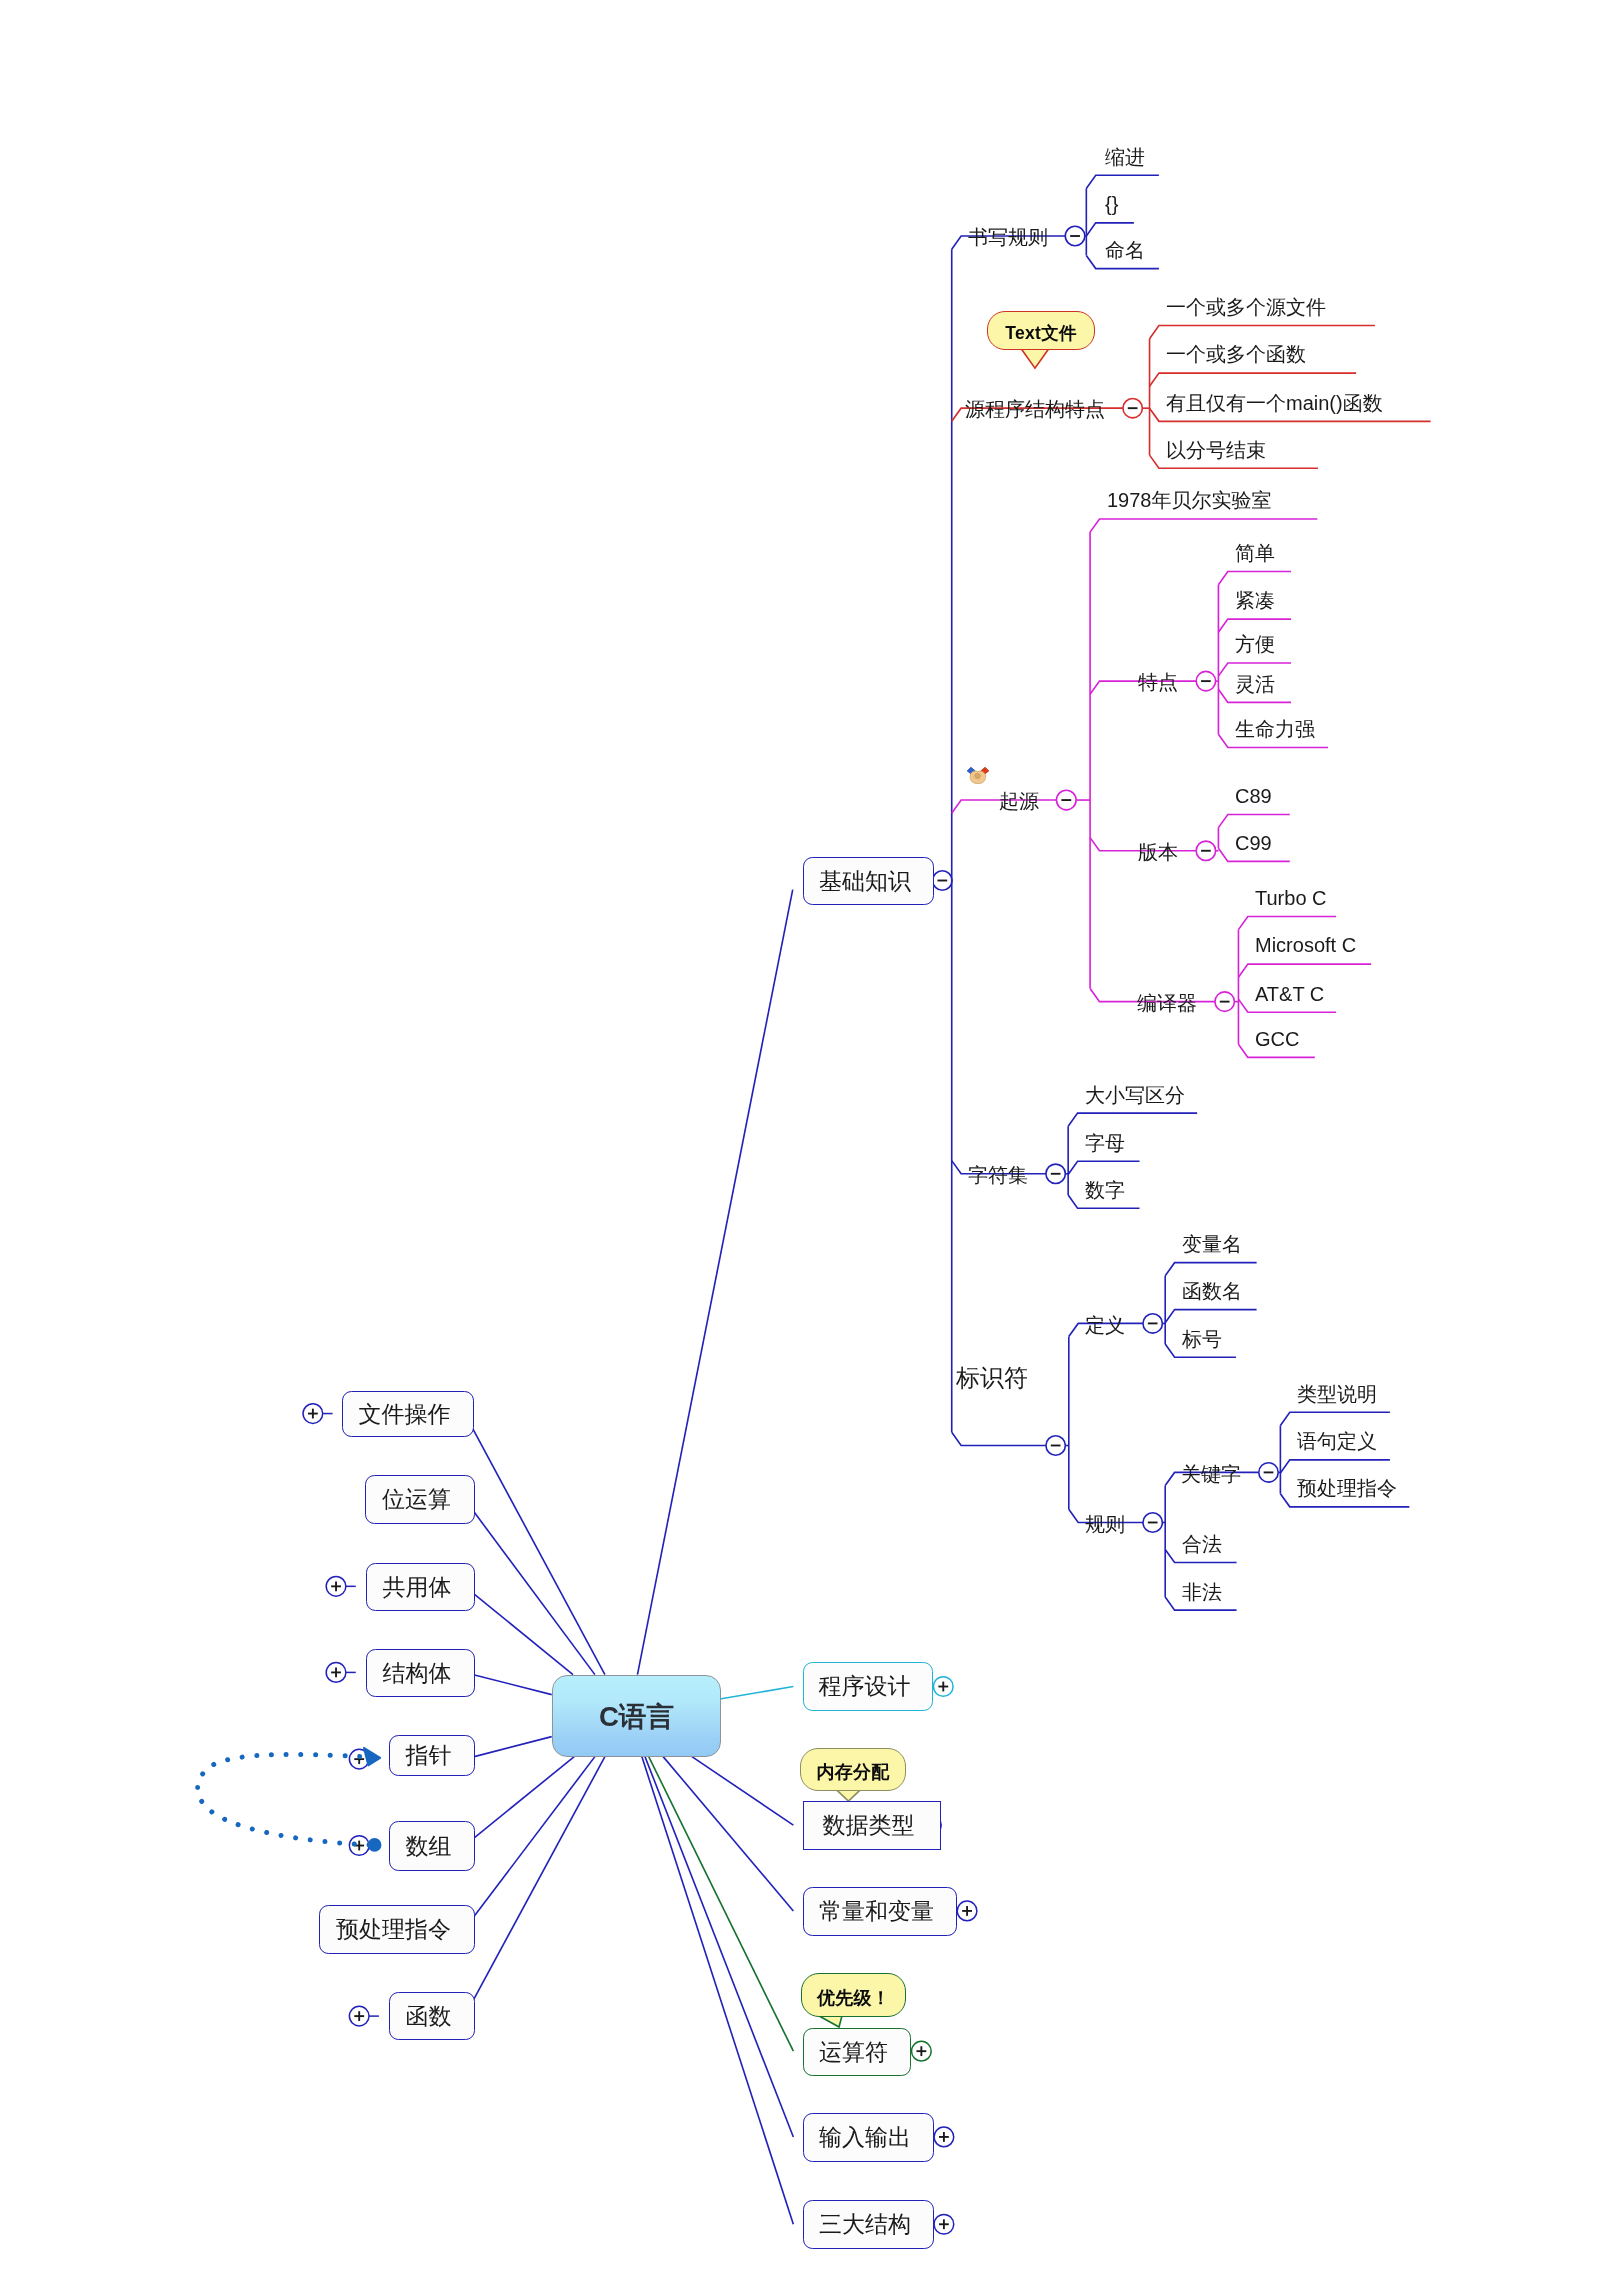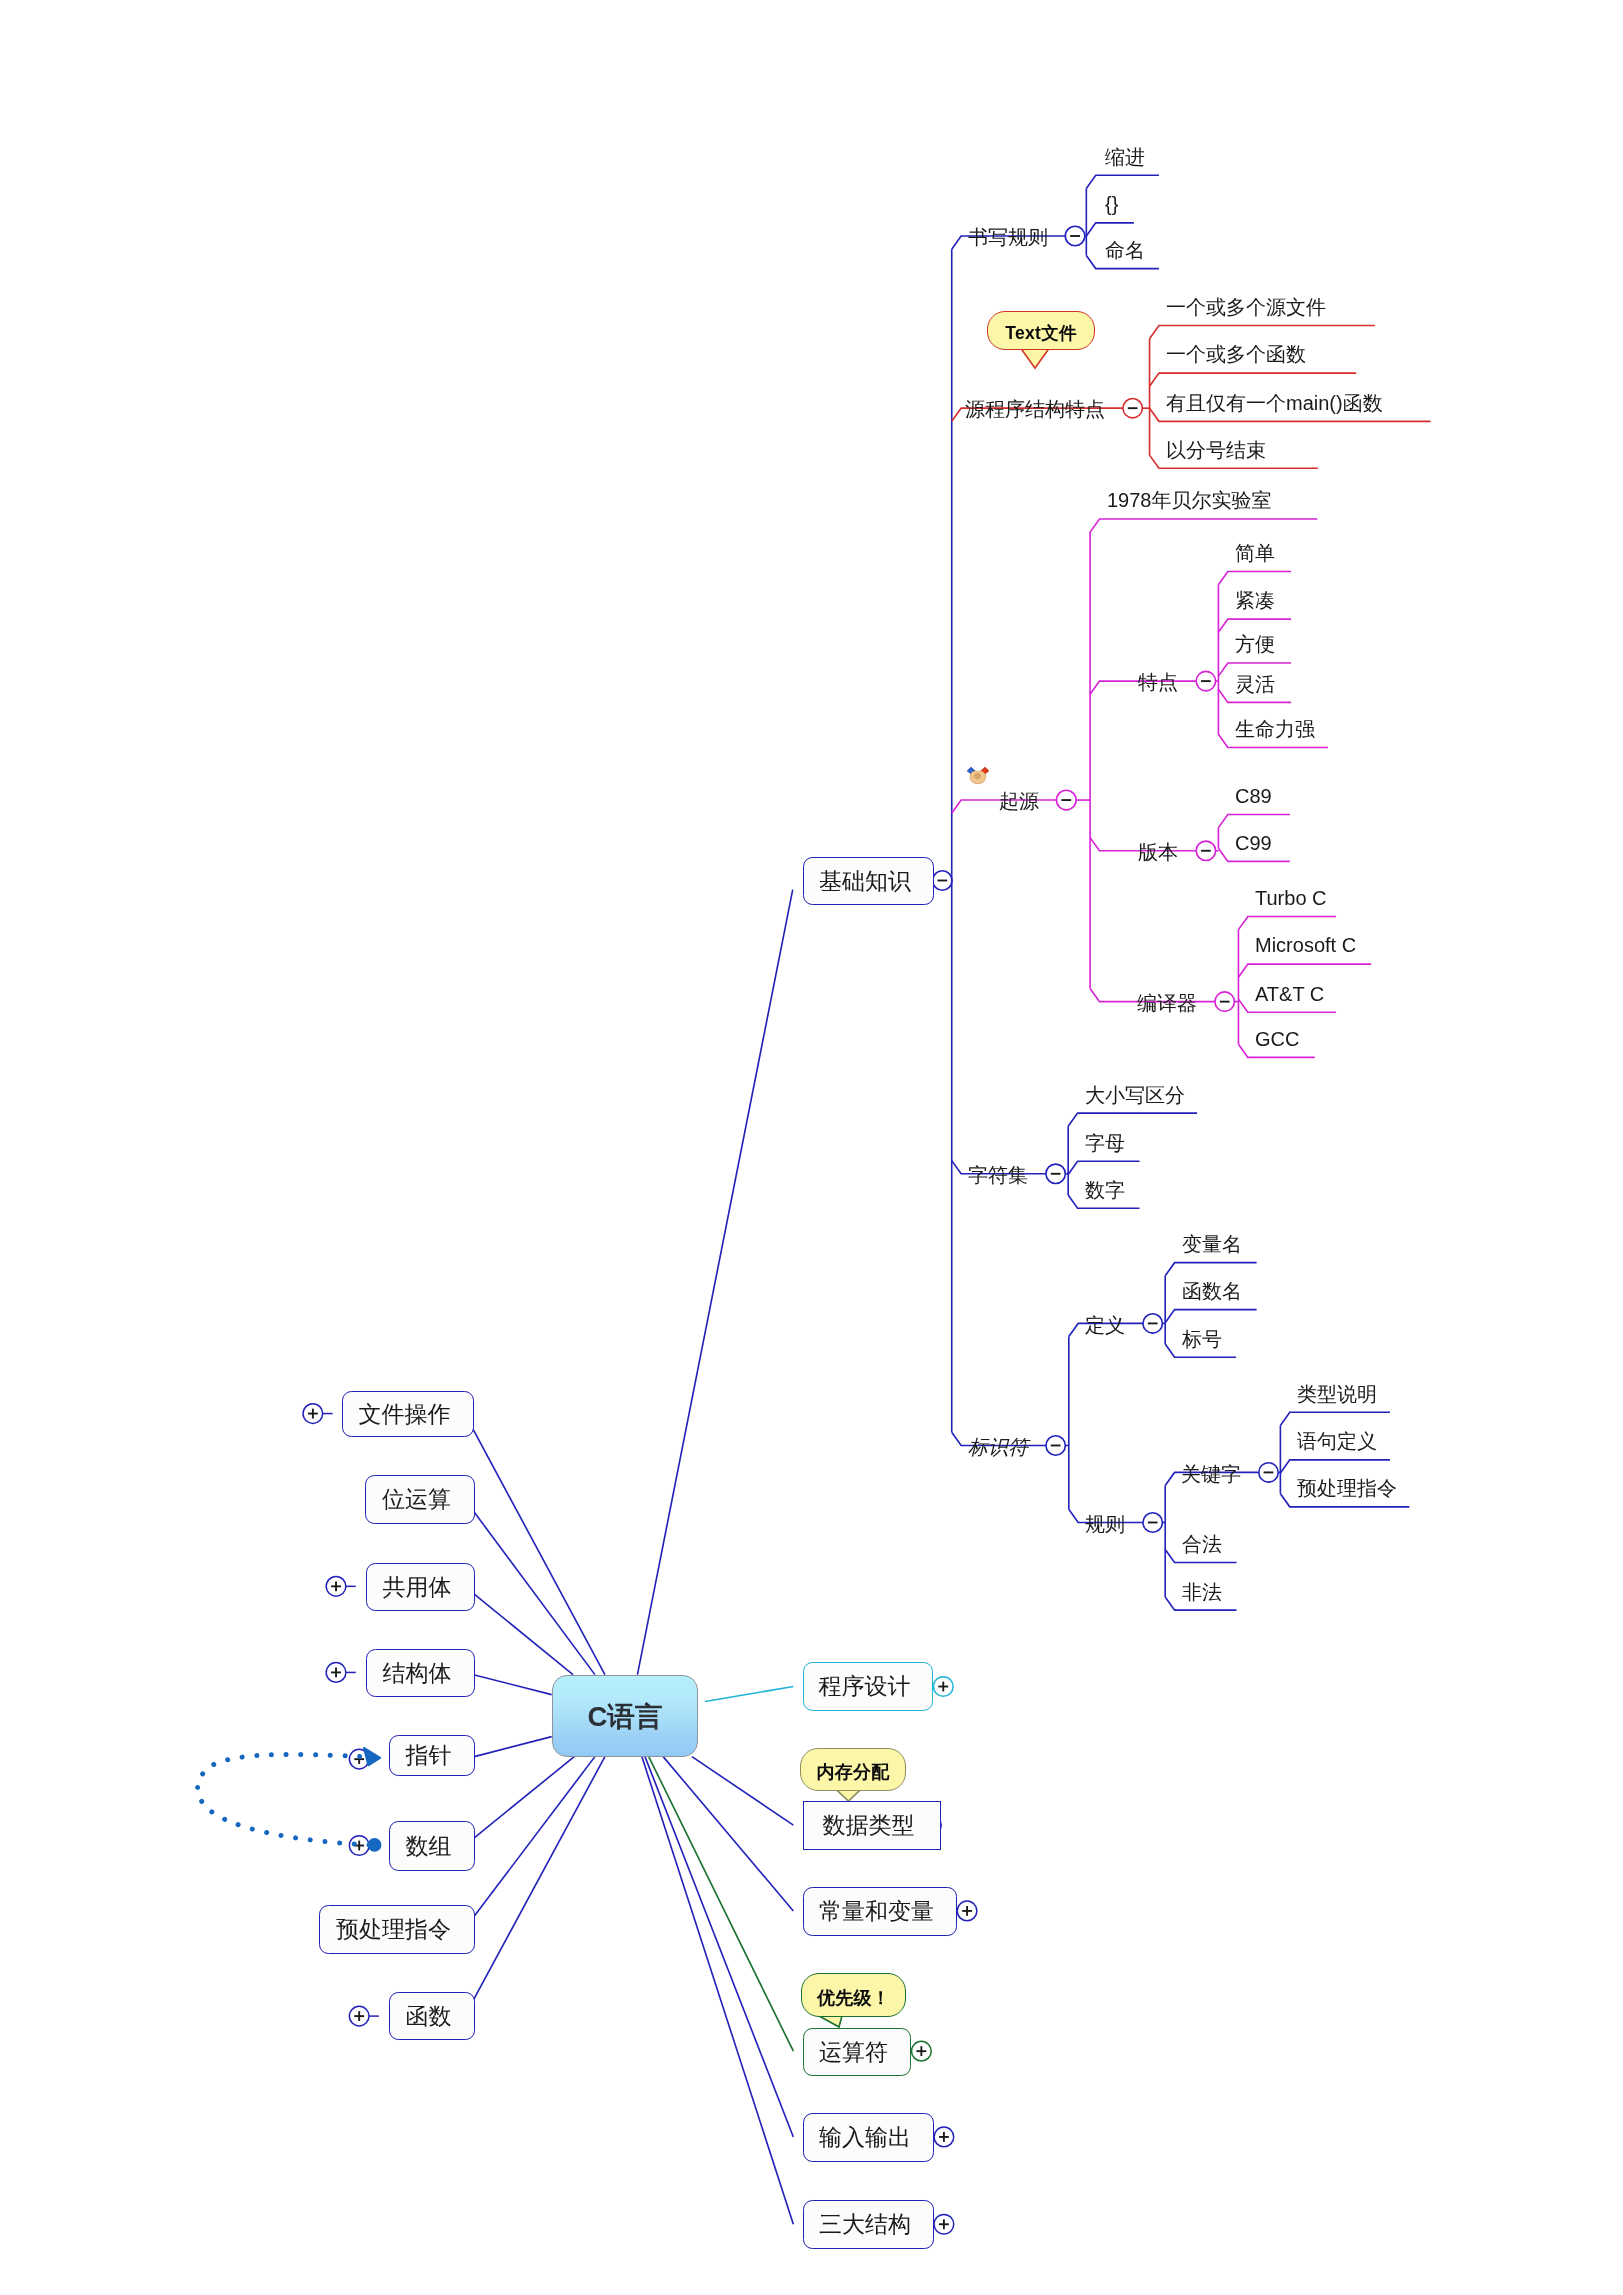--- a/index.html
+++ b/index.html
@@ -227,21 +227,21 @@
 <line x1="2018.25" y1="2352" x2="2033.75" y2="2352" stroke="#1a1a1a" stroke-width="3.0"></line>
 </g>
 <path d="M 2041.5 2352 L 2045 2352" fill="none" stroke="#2222bb" stroke-width="2.6" stroke-linecap="butt" stroke-linejoin="miter"></path>
 <path d="M 2045 2277 L 2045 2386" fill="none" stroke="#2222bb" stroke-width="2.6" stroke-linecap="butt" stroke-linejoin="miter"></path>
 <path d="M 2045 2277 L 2060 2256 L 2220 2256" fill="none" stroke="#2222bb" stroke-width="2.6" stroke-linecap="butt" stroke-linejoin="miter"></path>
 <path d="M 2045 2353 L 2060 2332 L 2220 2332" fill="none" stroke="#2222bb" stroke-width="2.6" stroke-linecap="butt" stroke-linejoin="miter"></path>
 <path d="M 2045 2386 L 2060 2407 L 2251 2407" fill="none" stroke="#2222bb" stroke-width="2.6" stroke-linecap="butt" stroke-linejoin="miter"></path>
 <path d="M 1861 2475 L 1876 2496 L 1975 2496" fill="none" stroke="#2222bb" stroke-width="2.6" stroke-linecap="butt" stroke-linejoin="miter"></path>
 <path d="M 1861 2551 L 1876 2572 L 1975 2572" fill="none" stroke="#2222bb" stroke-width="2.6" stroke-linecap="butt" stroke-linejoin="miter"></path>
 </svg>
-<div class="rootbox" style="left:552px;top:1675px;width:146px;height:82px;font-size:27.6px;">
+<div class="rootbox" style="left:552px;top:1675px;width:169px;height:82px;font-size:27.6px;">
       <span>C语言</span>
     </div>
 <div class="box" style="left:332px;top:1391px;width:132px;height:46px;font-size:23px;">
       <span>文件操作</span>
     </div>
 <div class="box" style="left:355px;top:1475px;width:110px;height:49px;font-size:23px;">
       <span>位运算</span>
     </div>
 <div class="box" style="left:356px;top:1563px;width:109px;height:48px;font-size:23px;">
       <span>共用体</span>
@@ -320,21 +320,21 @@
 <div class="lbl" style="left:1235px;top:833px;font-size:20px;"><span>C99</span></div>
 <div class="lbl rt" style="right:426px;top:973px;font-size:20px;"><span>编译器</span></div>
 <div class="lbl" style="left:1255px;top:888px;font-size:20px;"><span>Turbo C</span></div>
 <div class="lbl" style="left:1255px;top:935px;font-size:20px;"><span>Microsoft C</span></div>
 <div class="lbl" style="left:1255px;top:984px;font-size:20px;"><span>AT&amp;T C</span></div>
 <div class="lbl" style="left:1255px;top:1029px;font-size:20px;"><span>GCC</span></div>
 <div class="lbl rt" style="right:595px;top:1145px;font-size:20px;"><span>字符集</span></div>
 <div class="lbl" style="left:1085px;top:1085px;font-size:20px;"><span>大小写区分</span></div>
 <div class="lbl" style="left:1085px;top:1133px;font-size:20px;"><span>字母</span></div>
 <div class="lbl" style="left:1085px;top:1180px;font-size:20px;"><span>数字</span></div>
-<div class="lbl rt" style="right:595px;top:1417px;font-size:20px;font-style:italic;"><span>标识符</span></div>
+<div class="lbl rt" style="right:595px;top:1346px;font-size:24px;"><span>标识符</span></div>
 <div class="lbl rt" style="right:498px;top:1295px;font-size:20px;"><span>定义</span></div>
 <div class="lbl" style="left:1182px;top:1234px;font-size:20px;"><span>变量名</span></div>
 <div class="lbl" style="left:1182px;top:1281px;font-size:20px;"><span>函数名</span></div>
 <div class="lbl" style="left:1182px;top:1329px;font-size:20px;"><span>标号</span></div>
 <div class="lbl rt" style="right:498px;top:1494px;font-size:20px;"><span>规则</span></div>
 <div class="lbl rt" style="right:382px;top:1444px;font-size:20px;"><span>关键字</span></div>
 <div class="lbl" style="left:1297px;top:1384px;font-size:20px;"><span>类型说明</span></div>
 <div class="lbl" style="left:1297px;top:1431px;font-size:20px;"><span>语句定义</span></div>
 <div class="lbl" style="left:1297px;top:1478px;font-size:20px;"><span>预处理指令</span></div>
 <div class="lbl" style="left:1182px;top:1534px;font-size:20px;"><span>合法</span></div>

